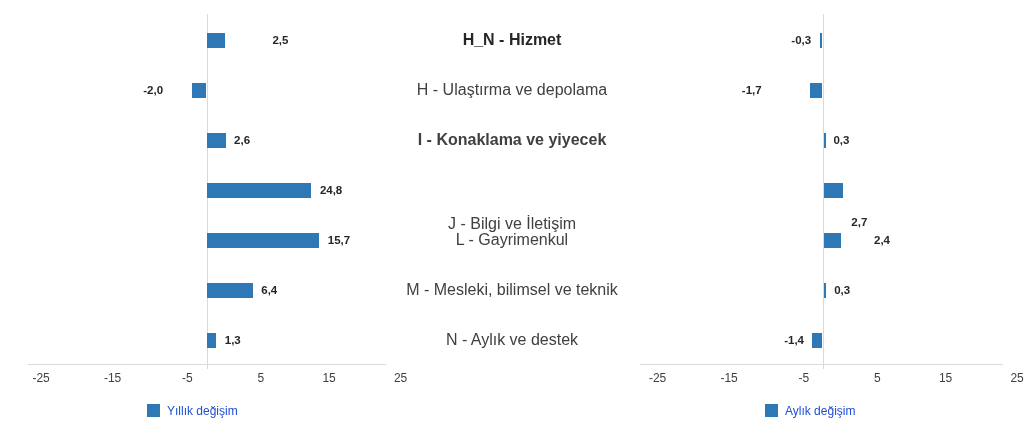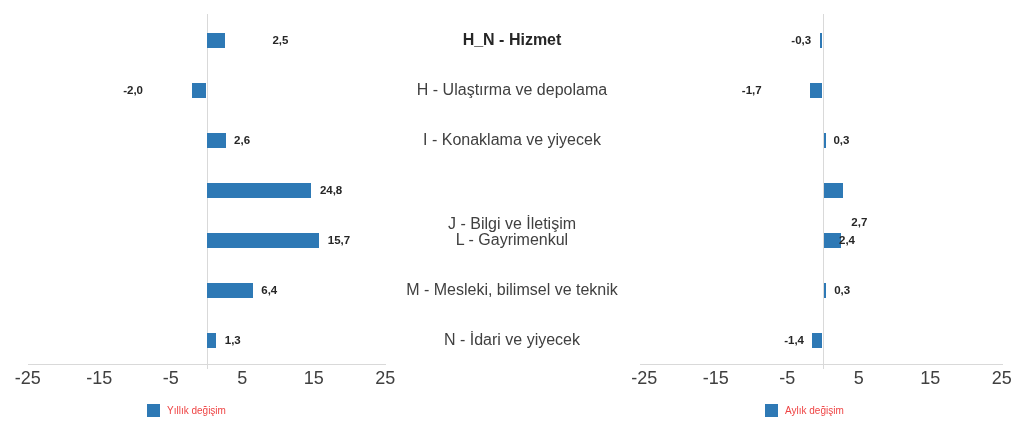--- a/index.html
+++ b/index.html
@@ -32,24 +32,24 @@
   .value-label {
     position: absolute;
     font-size: 11.5px;
     font-weight: bold;
     color: #262626;
     line-height: 16px;
     white-space: nowrap;
   }
   .tick-label {
     position: absolute;
-    font-size: 18px;
+    font-size: 12px;
     color: #404040;
     line-height: 16px;
-    text-align: center;
+    text-align: right;
     width: 44px;
   }
   .cat-label {
     position: absolute;
     left: 372px;
     width: 280px;
     text-align: center;
     font-size: 16px;
     color: #404040;
     line-height: 18px;
@@ -60,37 +60,37 @@
     color: #262626;
   }
   .legend-swatch {
     position: absolute;
     width: 13px;
     height: 13px;
     background: #2e79b5;
   }
   .legend-label {
     position: absolute;
-    font-size: 10px;
-    color: #ef4444;
+    font-size: 12px;
+    color: #1d4ed8;
     line-height: 16px;
     white-space: nowrap;
   }
 </style>
 </head>
 <body>
 
 <div class="canvas">
   <div id="chart-left">
       <div class="zero-line" style="left: 206.5px; top: 14px; height: 355px;"></div>
       <div class="axis-line" style="left: 28px; top: 364px; width: 358px;"></div>
       <div class="bar" style="top: 32.5px; height: 15px; width: 17.875px; background: rgb(46, 121, 181); left: 207px;"></div>
       <div class="value-label" style="top: 32px; color: rgb(38, 38, 38); left: 233.375px; margin-left: 39px;">2,5</div>
       <div class="bar" style="top: 82.5px; height: 15px; width: 14.3px; background: rgb(46, 121, 181); left: 191.7px;"></div>
-      <div class="value-label" style="top: 82px; color: rgb(38, 38, 38); left: 123.2px; width: 60px; text-align: left;">-2,0</div>
+      <div class="value-label" style="top: 82px; color: rgb(38, 38, 38); left: 123.2px; width: 60px; text-align: center;">-2,0</div>
       <div class="bar" style="top: 132.5px; height: 15px; width: 18.59px; background: rgb(46, 121, 181); left: 207px;"></div>
       <div class="value-label" style="top: 132px; color: rgb(38, 38, 38); left: 234.09px;">2,6</div>
       <div class="bar" style="top: 182.5px; height: 15px; width: 104.39px; background: rgb(46, 121, 181); left: 207px;"></div>
       <div class="value-label" style="top: 182px; color: rgb(38, 38, 38); left: 319.89px;">24,8</div>
       <div class="bar" style="top: 232.5px; height: 15px; width: 112.255px; background: rgb(46, 121, 181); left: 207px;"></div>
       <div class="value-label" style="top: 232px; color: rgb(38, 38, 38); left: 327.755px;">15,7</div>
       <div class="bar" style="top: 282.5px; height: 15px; width: 45.76px; background: rgb(46, 121, 181); left: 207px;"></div>
       <div class="value-label" style="top: 282px; color: rgb(38, 38, 38); left: 261.26px;">6,4</div>
       <div class="bar" style="top: 332.5px; height: 15px; width: 9.295px; background: rgb(46, 121, 181); left: 207px;"></div>
       <div class="value-label" style="top: 332px; color: rgb(38, 38, 38); left: 224.795px;">1,3</div>
@@ -99,39 +99,39 @@
       <div class="tick-label" style="left: 148.75px; top: 370px; color: rgb(64, 64, 64);">-5</div>
       <div class="tick-label" style="left: 220.25px; top: 370px; color: rgb(64, 64, 64);">5</div>
       <div class="tick-label" style="left: 291.75px; top: 370px; color: rgb(64, 64, 64);">15</div>
       <div class="tick-label" style="left: 363.25px; top: 370px; color: rgb(64, 64, 64);">25</div>
       <div class="legend-swatch" style="left: 147px; top: 404px; background: rgb(46, 121, 181);"></div>
       <div class="legend-label" style="left: 167px; top: 403px;">Yıllık değişim</div>
     </div>
   <div id="center-labels">
       <div class="cat-label bold" style="top: 31px;">H_N - Hizmet</div>
       <div class="cat-label" style="top: 81px;">H - Ulaştırma ve depolama</div>
-      <div class="cat-label" style="top: 131px;">I - Konaklama ve yiyecek</div>
+      <div class="cat-label" style="top: 131px; font-weight: bold;">I - Konaklama ve yiyecek</div>
       <div class="cat-label" style="top: 181px; margin-top: 34px;">J - Bilgi ve İletişim</div>
       <div class="cat-label" style="top: 231px;">L - Gayrimenkul</div>
       <div class="cat-label" style="top: 281px;">M - Mesleki, bilimsel ve teknik</div>
-      <div class="cat-label" style="top: 331px;">N - İdari ve yiyecek</div>
+      <div class="cat-label" style="top: 331px;">N - Aylık ve destek</div>
     </div>
   <div id="chart-right">
       <div class="zero-line" style="left: 823px; top: 14px; height: 355px;"></div>
       <div class="axis-line" style="left: 640px; top: 364px; width: 363px;"></div>
       <div class="bar" style="top: 32.5px; height: 15px; width: 2.86px; background: rgb(46, 121, 181); left: 819.64px;"></div>
       <div class="value-label" style="top: 32px; color: rgb(38, 38, 38); left: 751.14px; width: 60px; text-align: right;">-0,3</div>
       <div class="bar" style="top: 82.5px; height: 15px; width: 12.155px; background: rgb(46, 121, 181); left: 810.345px;"></div>
       <div class="value-label" style="top: 82px; color: rgb(38, 38, 38); left: 741.845px; width: 60px; text-align: left;">-1,7</div>
       <div class="bar" style="top: 132.5px; height: 15px; width: 2px; background: rgb(46, 121, 181); left: 823.5px;"></div>
       <div class="value-label" style="top: 132px; color: rgb(38, 38, 38); left: 833.43px;">0,3</div>
       <div class="bar" style="top: 182.5px; height: 15px; width: 19.305px; background: rgb(46, 121, 181); left: 823.5px;"></div>
       <div class="value-label" style="top: 182px; color: rgb(38, 38, 38); left: 851.305px; margin-top: 32px;">2,7</div>
       <div class="bar" style="top: 232.5px; height: 15px; width: 17.16px; background: rgb(46, 121, 181); left: 823.5px;"></div>
-      <div class="value-label" style="top: 232px; color: rgb(38, 38, 38); left: 839px;">2,4</div>
+      <div class="value-label" style="top: 232px; color: rgb(38, 38, 38); left: 874px;">2,4</div>
       <div class="bar" style="top: 282.5px; height: 15px; width: 2.145px; background: rgb(46, 121, 181); left: 823.5px;"></div>
       <div class="value-label" style="top: 282px; color: rgb(38, 38, 38); left: 834.145px;">0,3</div>
       <div class="bar" style="top: 332.5px; height: 15px; width: 10.01px; background: rgb(46, 121, 181); left: 812.49px;"></div>
       <div class="value-label" style="top: 332px; color: rgb(38, 38, 38); left: 743.99px; width: 60px; text-align: right;">-1,4</div>
       <div class="tick-label" style="left: 622.25px; top: 370px; color: rgb(64, 64, 64);">-25</div>
       <div class="tick-label" style="left: 693.75px; top: 370px; color: rgb(64, 64, 64);">-15</div>
       <div class="tick-label" style="left: 765.25px; top: 370px; color: rgb(64, 64, 64);">-5</div>
       <div class="tick-label" style="left: 836.75px; top: 370px; color: rgb(64, 64, 64);">5</div>
       <div class="tick-label" style="left: 908.25px; top: 370px; color: rgb(64, 64, 64);">15</div>
       <div class="tick-label" style="left: 979.75px; top: 370px; color: rgb(64, 64, 64);">25</div>

